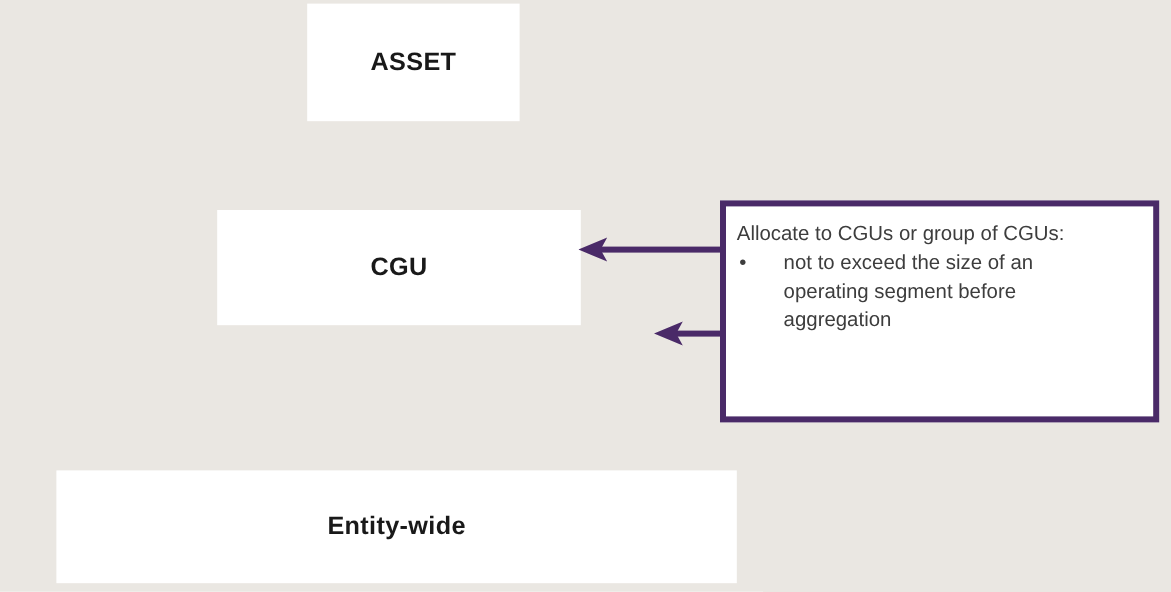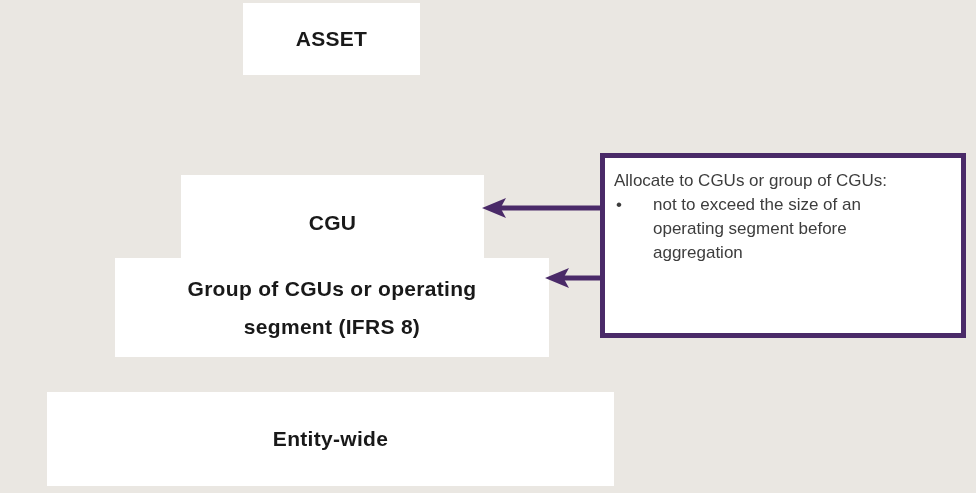--- a/index.html
+++ b/index.html
@@ -23,29 +23,29 @@
     justify-content: center;
     text-align: center;
   }
   .box .label {
     font-weight: bold;
     font-size: 21px;
     color: #191919;
     letter-spacing: 0.3px;
     line-height: 38px;
   }
-  #box-asset  { left: 243px; top: 3px;   width: 177px; height: 72px; }
+  #box-asset  { left: 256px; top: 3px;   width: 177px; height: 98px; }
   #box-cgu    { left: 181px; top: 131px; width: 303px; height: 96px; margin-top: 44px; }
   #box-group  { left: 115px; top: 258px; width: 434px; height: 99px; }
   #box-entity { left: 47px;  top: 392px; width: 567px; height: 94px; justify-content: center; }
 
   #note-box {
     position: absolute;
     left: 600px;
-    top: 153px;
+    top: 167px;
     width: 366px;
     height: 185px;
     background: #ffffff;
     border: 5px solid #4a2a68;
     box-sizing: border-box;
     color: #3d3d3d;
     font-size: 17px;
     line-height: 24px;
     padding: 11px 32px 0 9px;
   }
@@ -80,24 +80,20 @@
 <div id="canvas">
 
   <div class="box" id="box-asset">
     <span class="label">ASSET</span>
   </div>
 
   <div class="box" id="box-cgu">
     <span class="label">CGU</span>
   </div>
 
-  <div class="box" id="box-group">
-    <span class="label">Group of CGUs or operating</span>
-    <span class="label">segment (IFRS 8)</span>
-  </div>
 
   <div class="box" id="box-entity">
     <span class="label">Entity-wide</span>
   </div>
 
   <svg class="arrow-svg" id="arrow-cgu" width="122" height="24" viewBox="0 0 122 24">
     <rect x="15" y="9.5" width="107" height="5" fill="#4a2a68"></rect>
     <polygon points="0,12 24,2 18.5,12 24,22" fill="#4a2a68"></polygon>
   </svg>
 

